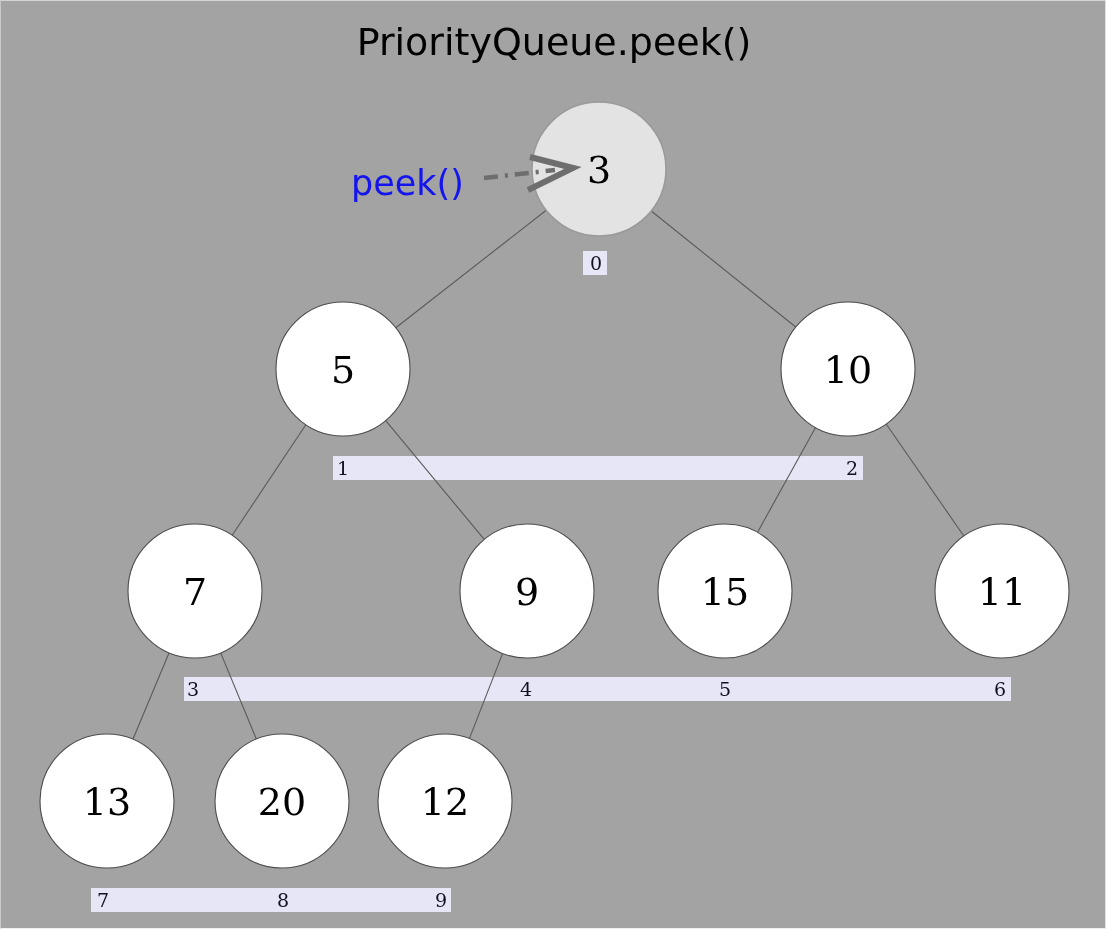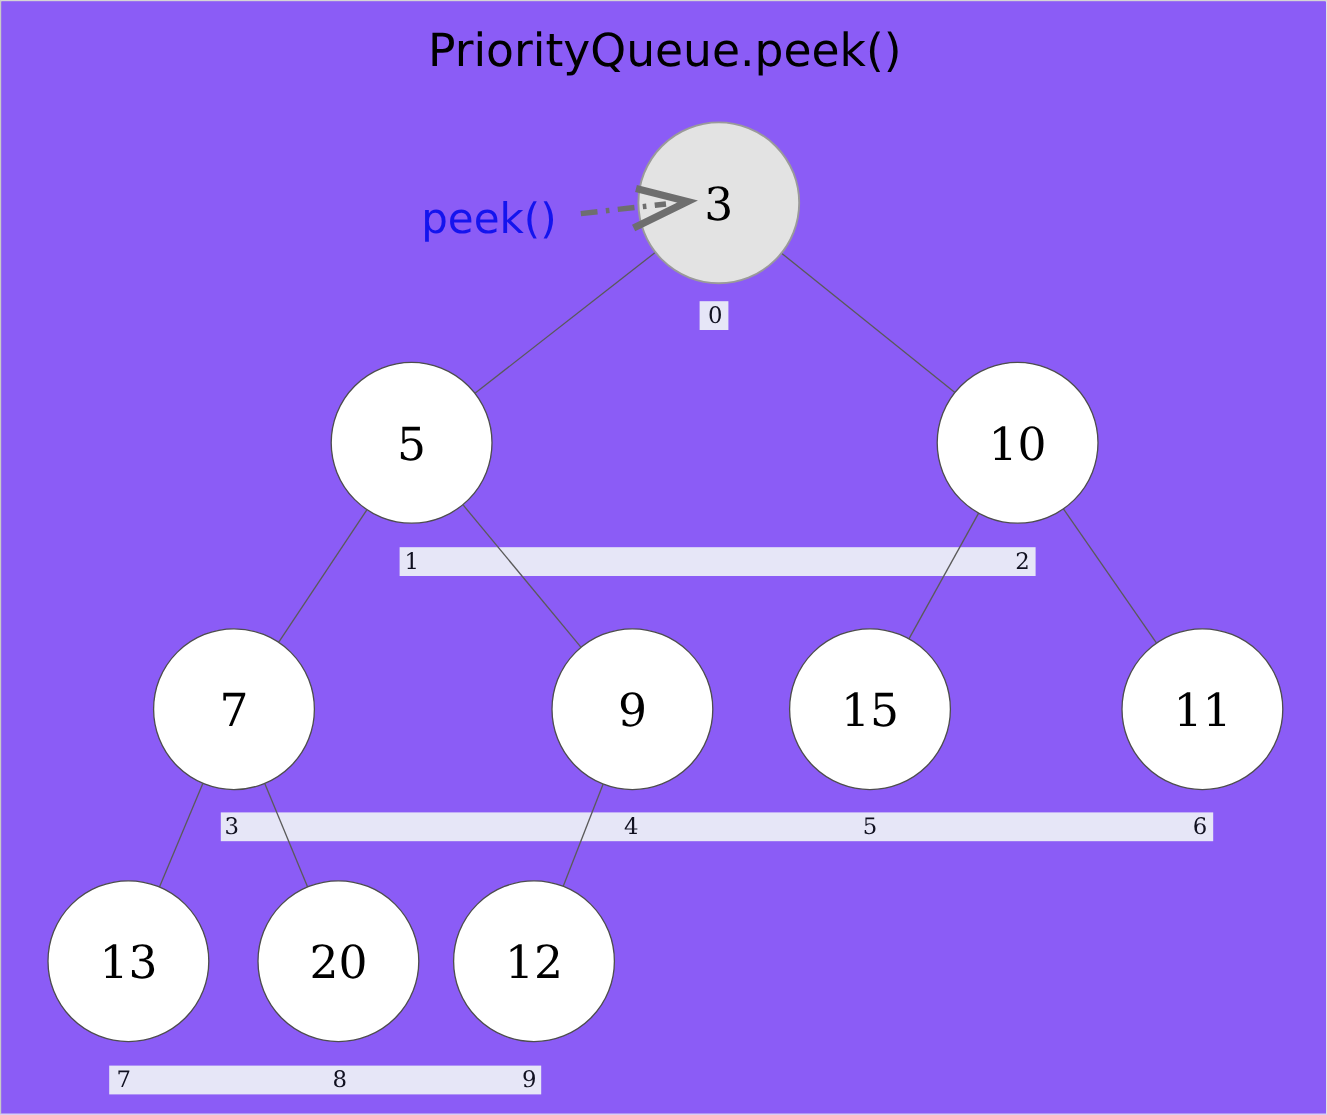--- a/index.html
+++ b/index.html
@@ -7,21 +7,21 @@
     padding: 0;
     background: #ffffff;
   }
   body {
     font-family: "DejaVu Sans", sans-serif;
   }
   #canvas {
     position: relative;
     width: 1106px;
     height: 929px;
-    background: #8b5cf6;
+    background: #a3a3a3;
     border-left: 1.5px solid #c8c8c8;
     border-top: 1.5px solid #d5d5d5;
     border-right: 1.5px solid #e2e2e2;
     border-bottom: 1.5px solid #f0f0f0;
     box-sizing: border-box;
     overflow: hidden;
   }
   #title {
     position: absolute;
     left: 0;

